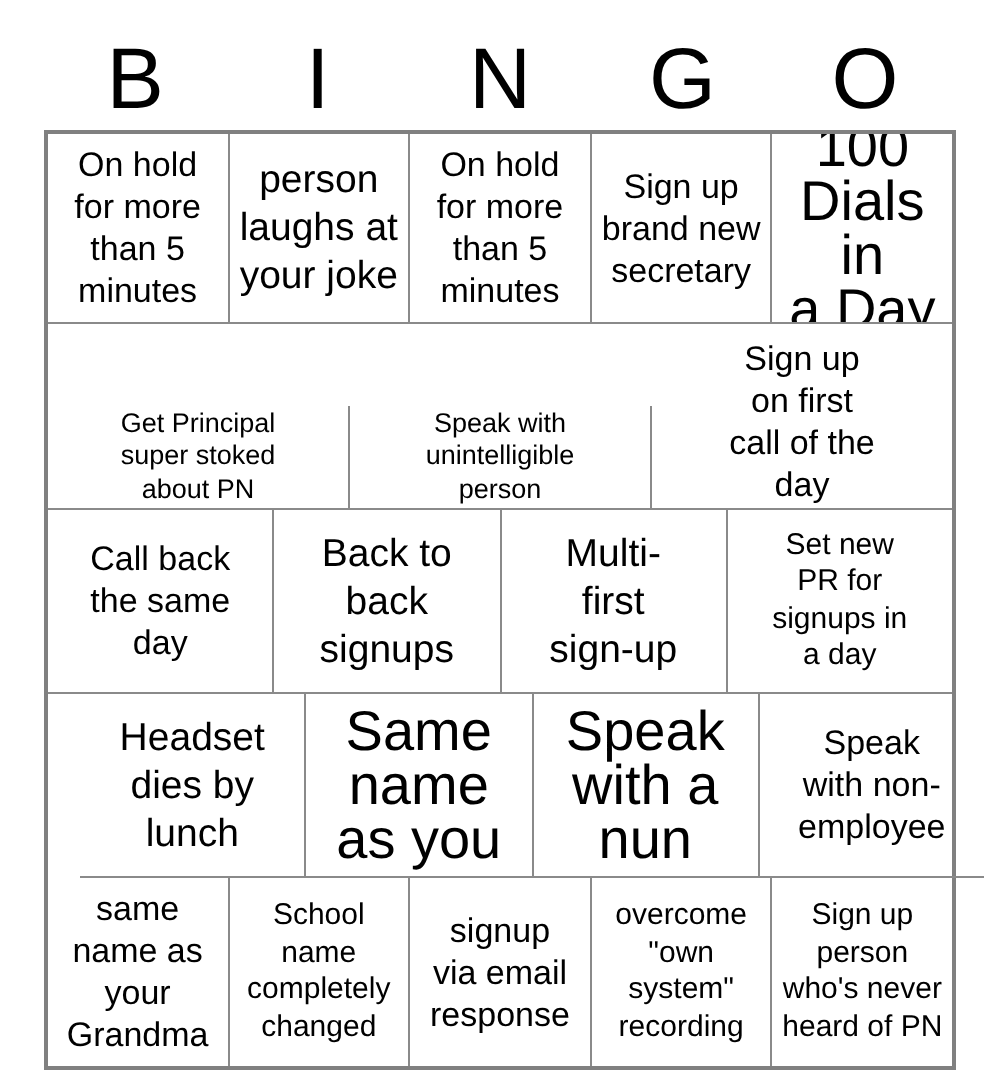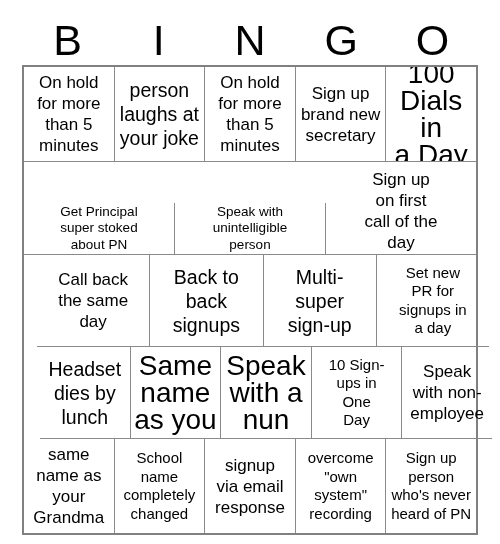--- a/index.html
+++ b/index.html
@@ -80,21 +80,21 @@
   }
   .cell-text {
     display: block;
     width: 100%;
     white-space: pre-line;
     word-wrap: break-word;
   }
   
   .row-0 { height: 95px; }
   .row-1 { height: 93px; align-items: flex-end; }
-  .row-2 { height: 92px; margin-left: 13px; }
+  .row-2 { height: 92px; }
   .row-3 { height: 92px; margin-left: 16px; }
   .row-4 { height: 94px; }
 
   
   .fs-xs   { font-size: 13.5px; line-height: 16.5px; }
   .fs-sm   { font-size: 15px;   line-height: 18.5px; }
   .fs-md   { font-size: 17px;   line-height: 21px; }
   .fs-lg   { font-size: 19.5px; line-height: 24px; }
   .fs-xl   { font-size: 28px;   line-height: 27px; }
   .fs-free { font-size: 28px;   line-height: 33px; }
@@ -166,21 +166,21 @@
 the same
 day</span>
         </div>
         <div class="cell">
           <span class="cell-text fs-lg">Back to
 back
 signups</span>
         </div>
         <div class="cell">
           <span class="cell-text fs-lg">Multi-
-super
+first
 sign-up</span>
         </div>
         <div class="cell">
           <span class="cell-text fs-sm">Set new
 PR for
 signups in
 a day</span>
         </div>
       </div>
       <div class="grid-row row-3">
@@ -193,26 +193,20 @@
           <span class="cell-text fs-xl">Same
 name
 as you</span>
         </div>
         <div class="cell">
           <span class="cell-text fs-xl">Speak
 with a
 nun</span>
         </div>
         <div class="cell">
-          <span class="cell-text fs-sm">10 Sign-
-ups in
-One
-Day</span>
-        </div>
-        <div class="cell">
           <span class="cell-text fs-md">Speak
 with non-
 employee</span>
         </div>
       </div>
       <div class="grid-row row-4">
         <div class="cell">
           <span class="cell-text fs-md">same
 name as
 your

